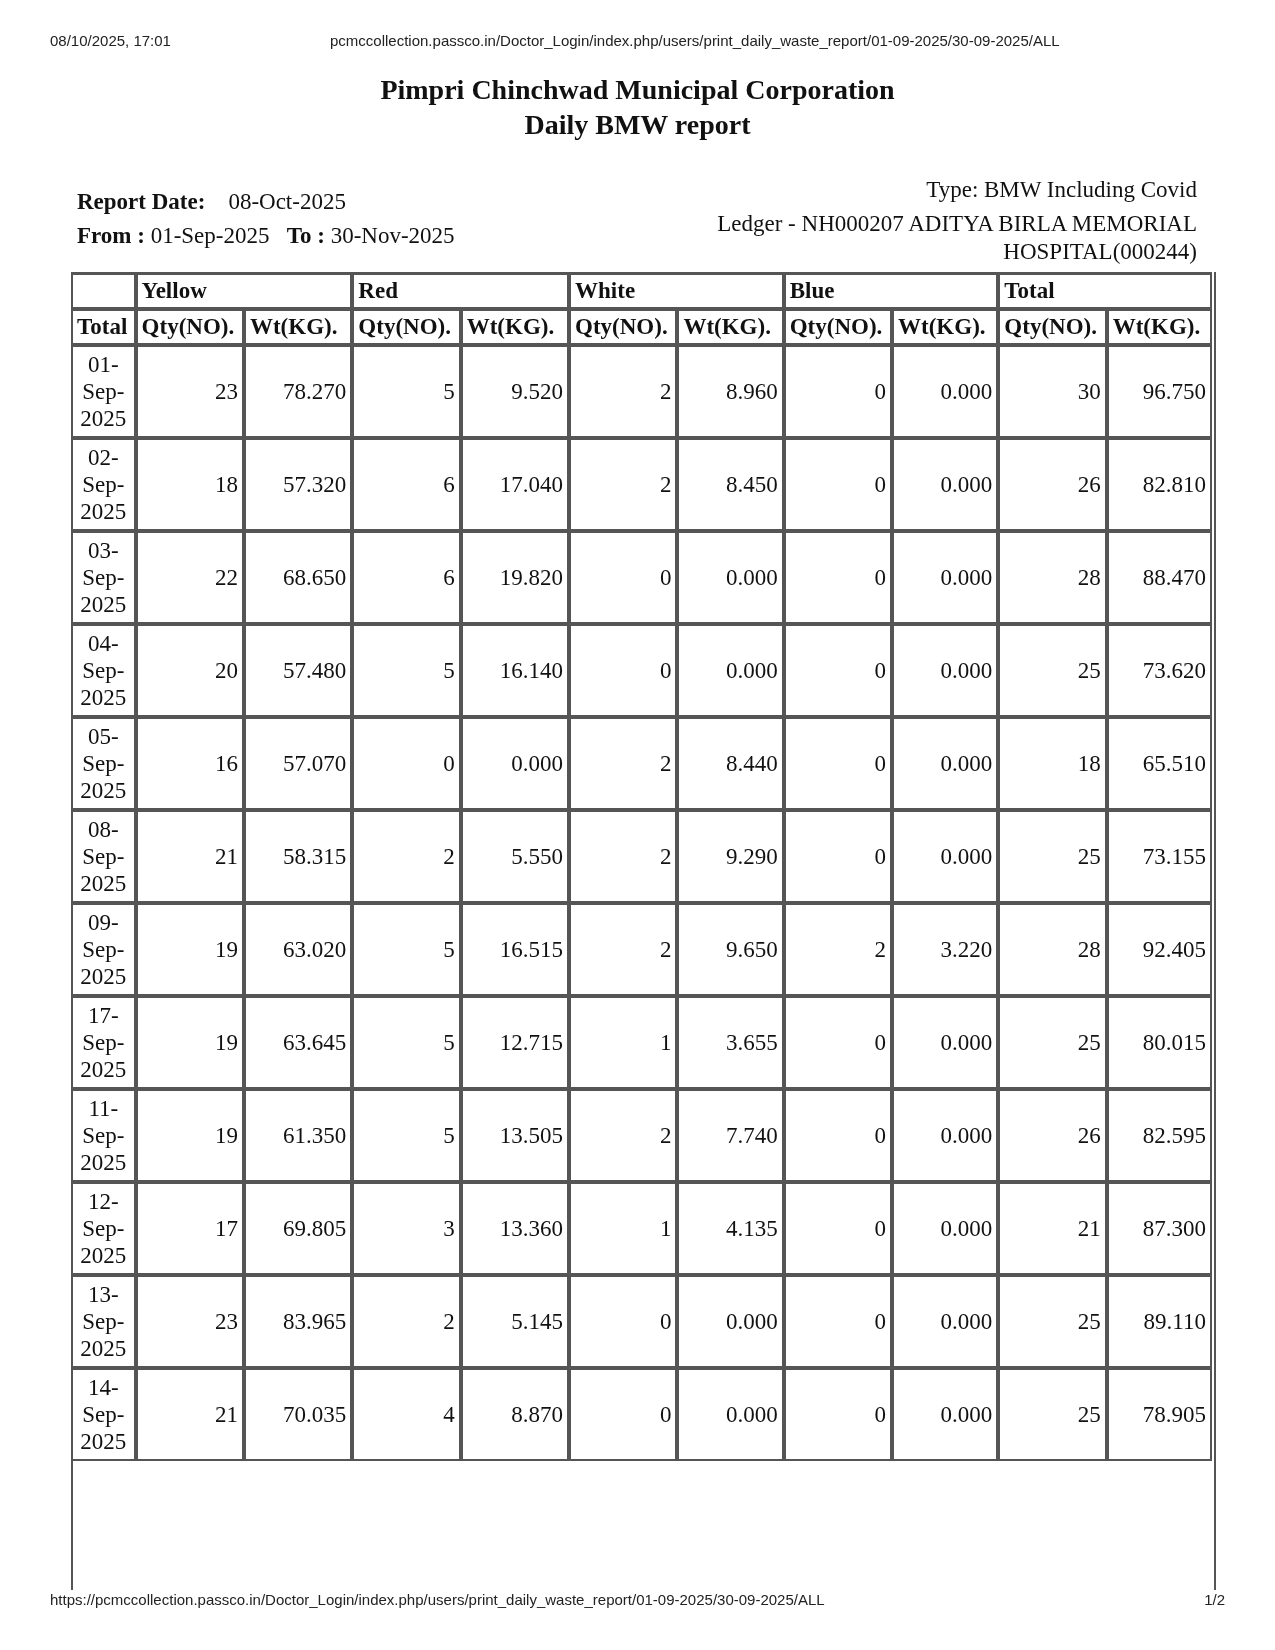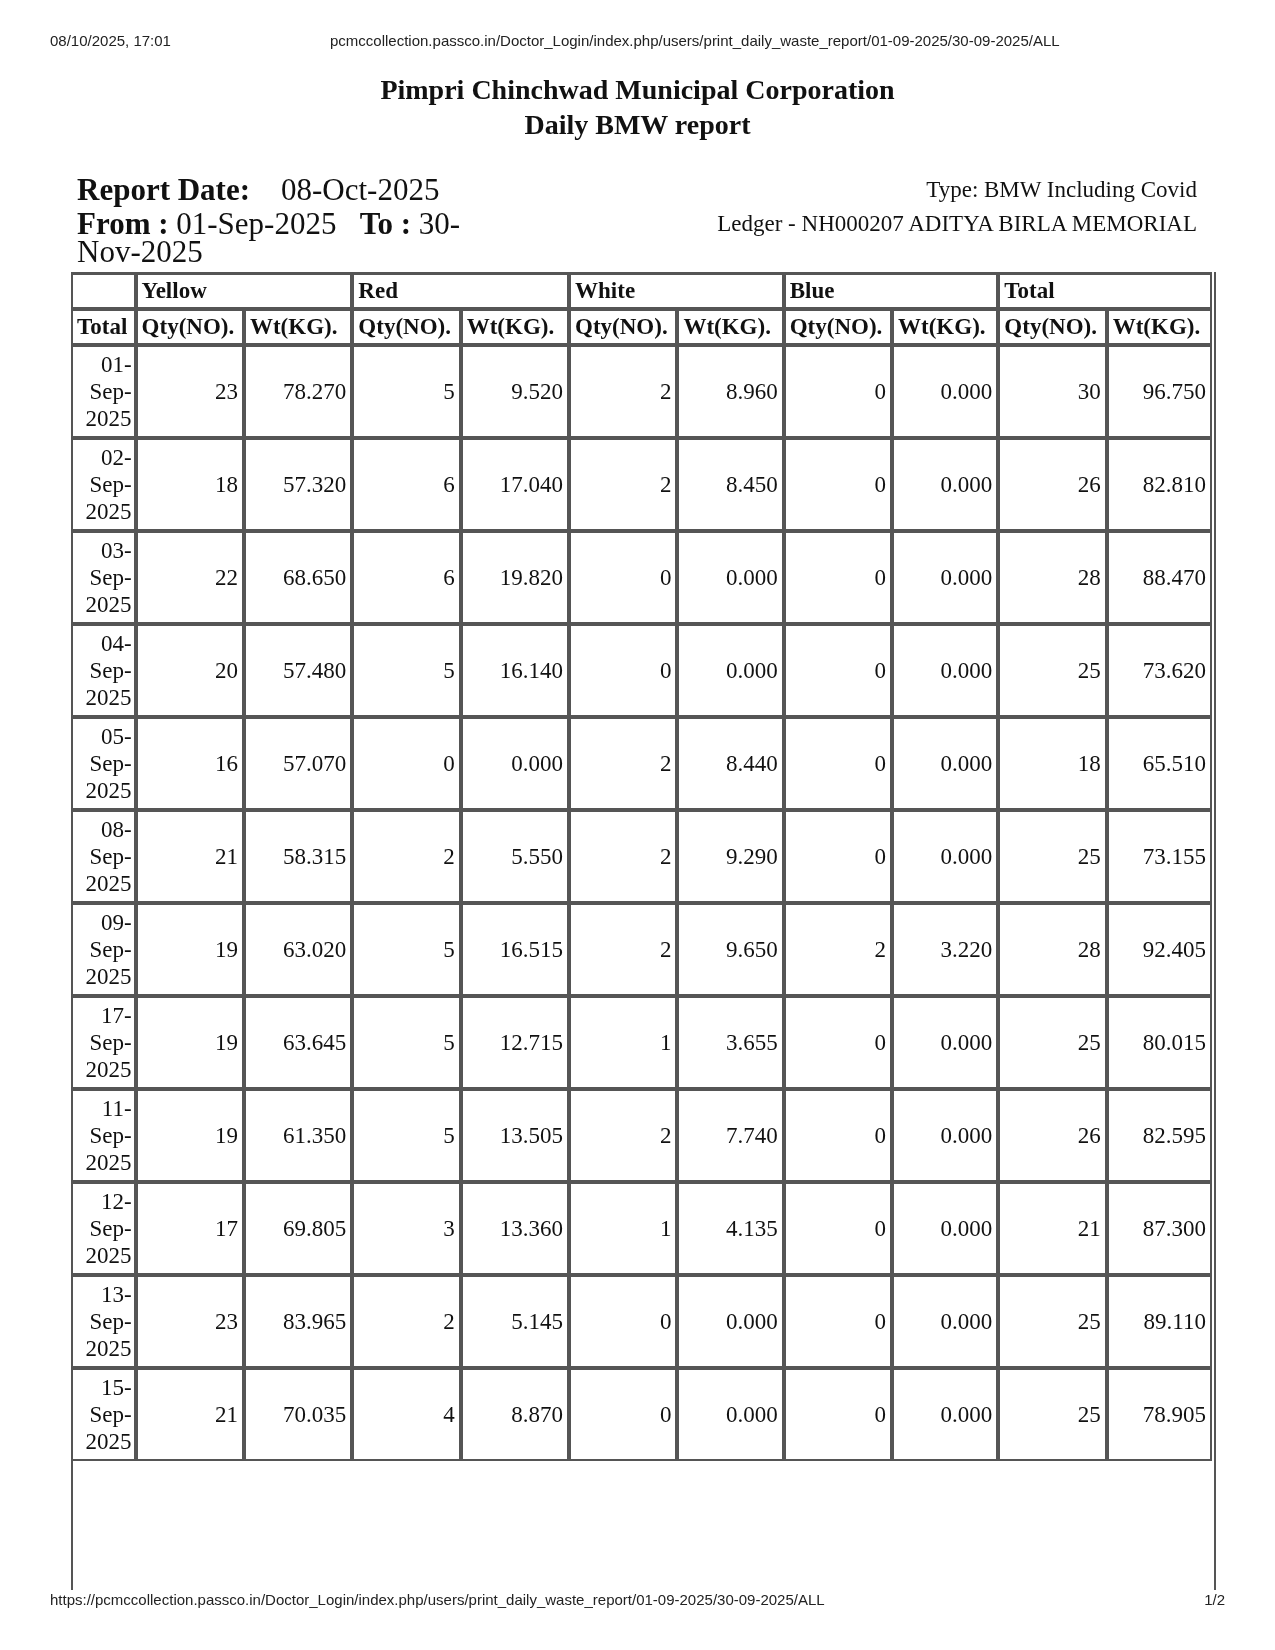--- a/index.html
+++ b/index.html
@@ -16,22 +16,22 @@
     .ph-left { position: absolute; left: 50px; }
     .ph-url { position: absolute; left: 330px; }
     .pf-url { position: absolute; left: 50px; }
     .pf-page { position: absolute; right: 50px; }
 
     .title-block {
       position: absolute; top: 72px; left: 0; width: 1275px; text-align: center;
       font-weight: bold; font-size: 28px; line-height: 35px;
     }
     .meta-left {
-      position: absolute; left: 77px; top: 176px; width: 420px;
-      font-size: 31px; line-height: 28px;
+      position: absolute; left: 77px; top: 188px; width: 420px;
+      font-size: 23px; line-height: 28px;
     }
     .meta-left .lbl { font-weight: bold; }
     .meta-right {
       position: absolute; right: 78px; top: 176px; width: 560px;
       font-size: 23px; line-height: 28px; text-align: right;
     }
     .row1 { margin-bottom: 6px; }
 
     .table-wrap {
       position: absolute; left: 71px; top: 272px; width: 1141px; height: 1318px;
@@ -41,21 +41,21 @@
       border-collapse: separate; border-spacing: 0;
       width: 1141px; table-layout: fixed;
       font-size: 23px;
       margin-left: -2px;
     }
     th, td {
       border: 2px solid #555; padding: 0 4px;
     }
     th { font-weight: bold; text-align: left; height: 32px; }
     thead tr.groups th { border-top: 3px solid #555; }
-    td.date { text-align: right; line-height: 27px; padding: 4px 2px; vertical-align: middle; margin-top: 24px; }
+    td.date { text-align: center; line-height: 27px; padding: 4px 2px; vertical-align: middle; margin-top: 24px; }
     td.num { text-align: right; vertical-align: middle; }
     tbody tr { height: 92px; }
   </style>
 </head>
 <body>
 
 <div class="print-header">
   <span class="ph-left">08/10/2025, 17:01</span>
   <span class="ph-url">pcmccollection.passco.in/Doctor_Login/index.php/users/print_daily_waste_report/01-09-2025/30-09-2025/ALL</span>
 </div>
@@ -76,20 +76,21 @@
     <span>01-Sep-2025</span>
     &nbsp;
     <span class="lbl">To :</span>
     <span>30-Nov-2025</span>
   </div>
 </div>
 
 <div class="meta-right">
   <div class="row1">Type: BMW Including Covid</div>
   <div>Ledger - NH000207 ADITYA BIRLA MEMORIAL</div>
+  <div>HOSPITAL(000244)</div>
 </div>
 
 <div class="table-wrap">
   <table>
     <colgroup>
       <col style="width:62px">
       <col style="width:104px">
         <col style="width:104px">
       <col style="width:104px">
         <col style="width:104px">
@@ -306,21 +307,21 @@
           <td class="num">5.145</td>
           <td class="num">0</td>
           <td class="num">0.000</td>
           <td class="num">0</td>
           <td class="num">0.000</td>
           <td class="num">25</td>
           <td class="num">89.110</td>
         </tr>
         <tr>
           <td class="date">
-            <div>15-</div>
+            <div>14-</div>
             <div>Sep-</div>
             <div>2025</div>
           </td>
           <td class="num">21</td>
           <td class="num">70.035</td>
           <td class="num">4</td>
           <td class="num">8.870</td>
           <td class="num">0</td>
           <td class="num">0.000</td>
           <td class="num">0</td>

